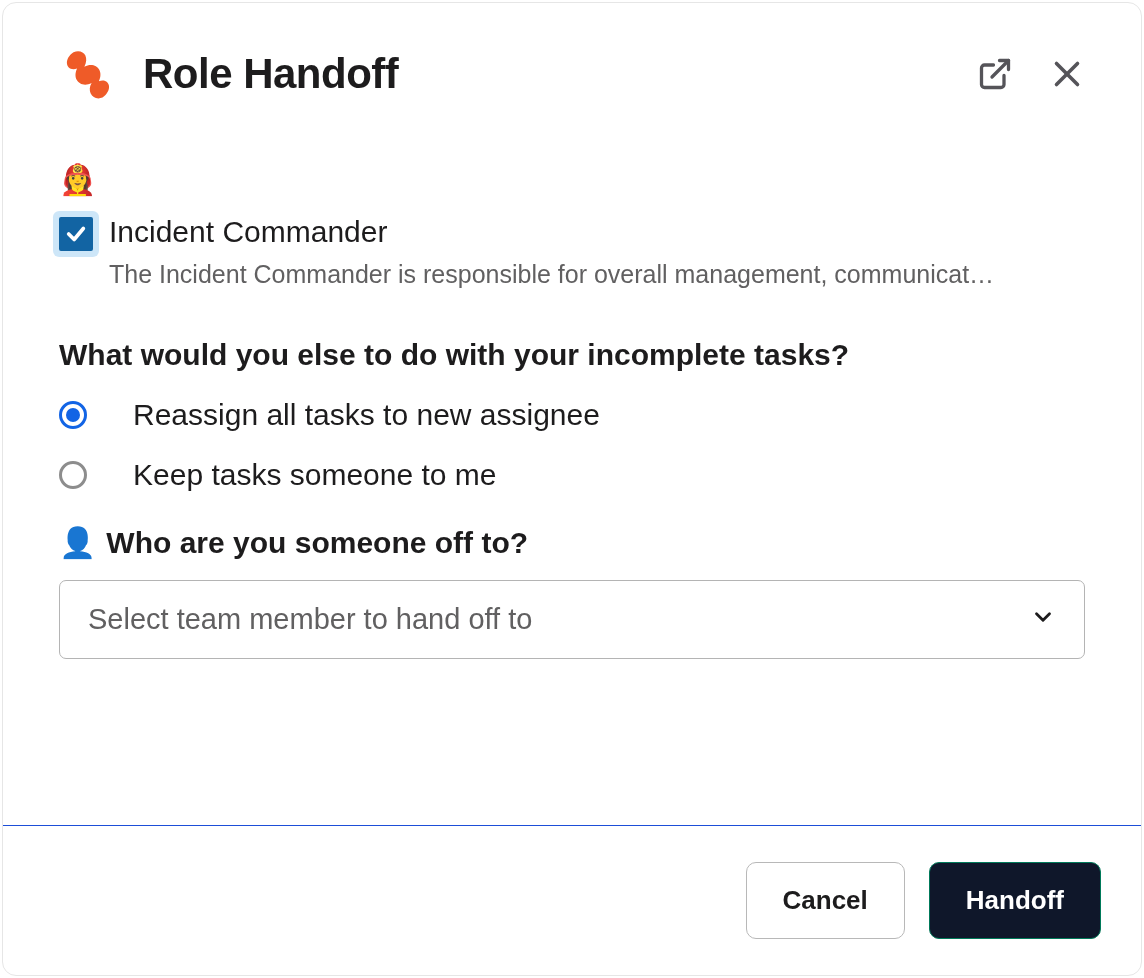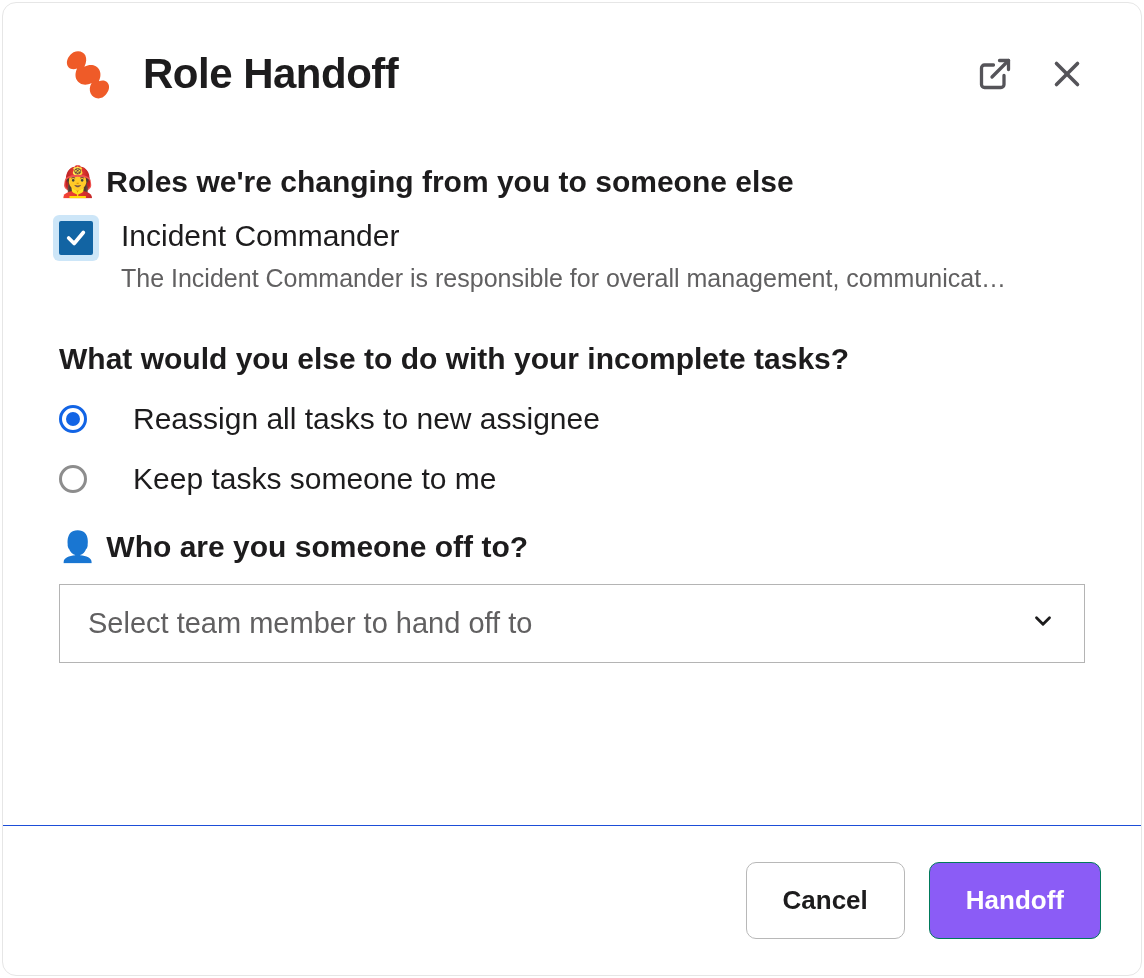--- a/index.html
+++ b/index.html
@@ -75,21 +75,21 @@
       margin-bottom: 20px;
     }
     .section-title .emoji {
       font-size: 30px;
       line-height: 1;
     }
 
     .role-row {
       display: flex;
       align-items: flex-start;
-      gap: 28px;
+      gap: 16px;
       margin-bottom: 28px;
     }
 
     .checkbox {
       width: 34px; height: 34px;
       border: 2px solid #1264a3;
       background: #1264a3;
       box-shadow: 0 0 0 6px #cde6f8;
       border-radius: 2px;
       display: inline-flex;
@@ -148,21 +148,21 @@
       background: #1264e5;
     }
     .radio-label {
       font-size: 30px;
       color: #1d1c1d;
     }
 
     .select {
       width: 100%;
       border: 1px solid #b4b4b4;
-      border-radius: 0;
+      border-radius: 7px;
       padding: 22px 28px;
       display: flex;
       align-items: center;
       justify-content: space-between;
       cursor: pointer;
       margin-top: 8px;
     }
     .select-placeholder {
       font-size: 29px;
       color: #616061;
@@ -183,21 +183,21 @@
       padding: 22px 36px;
       cursor: pointer;
       border: 1px solid transparent;
     }
     .btn-secondary {
       background: #fff;
       color: #1d1c1d;
       border-color: #b8b8b8;
     }
     .btn-primary {
-      background: #8b5cf6;
+      background: #0f172a;
       color: #fff;
       border-color: #007a5a;
     }
   </style>
 </head>
 <body>
 
 <div class="modal">
 
   <div class="modal-header">
@@ -221,21 +221,20 @@
           <line x1="19" y1="5" x2="5" y2="19"></line>
         </svg>
       </span>
     </div>
   </div>
 
   <div class="modal-body">
 
     <div class="section-title">
       <span class="emoji">👩‍🚒</span>
-      <span>Roles we're changing from you to someone else</span>
     </div>
 
     <div class="role-row">
       <span class="checkbox">
         <svg width="22" height="22" viewBox="0 0 24 24" fill="none" stroke="#fff" stroke-width="4" stroke-linecap="round" stroke-linejoin="round">
           <polyline points="4 12 10 18 20 6"></polyline>
         </svg>
       </span>
       <div class="role-texts">
         <div class="role-name">Incident Commander</div>

